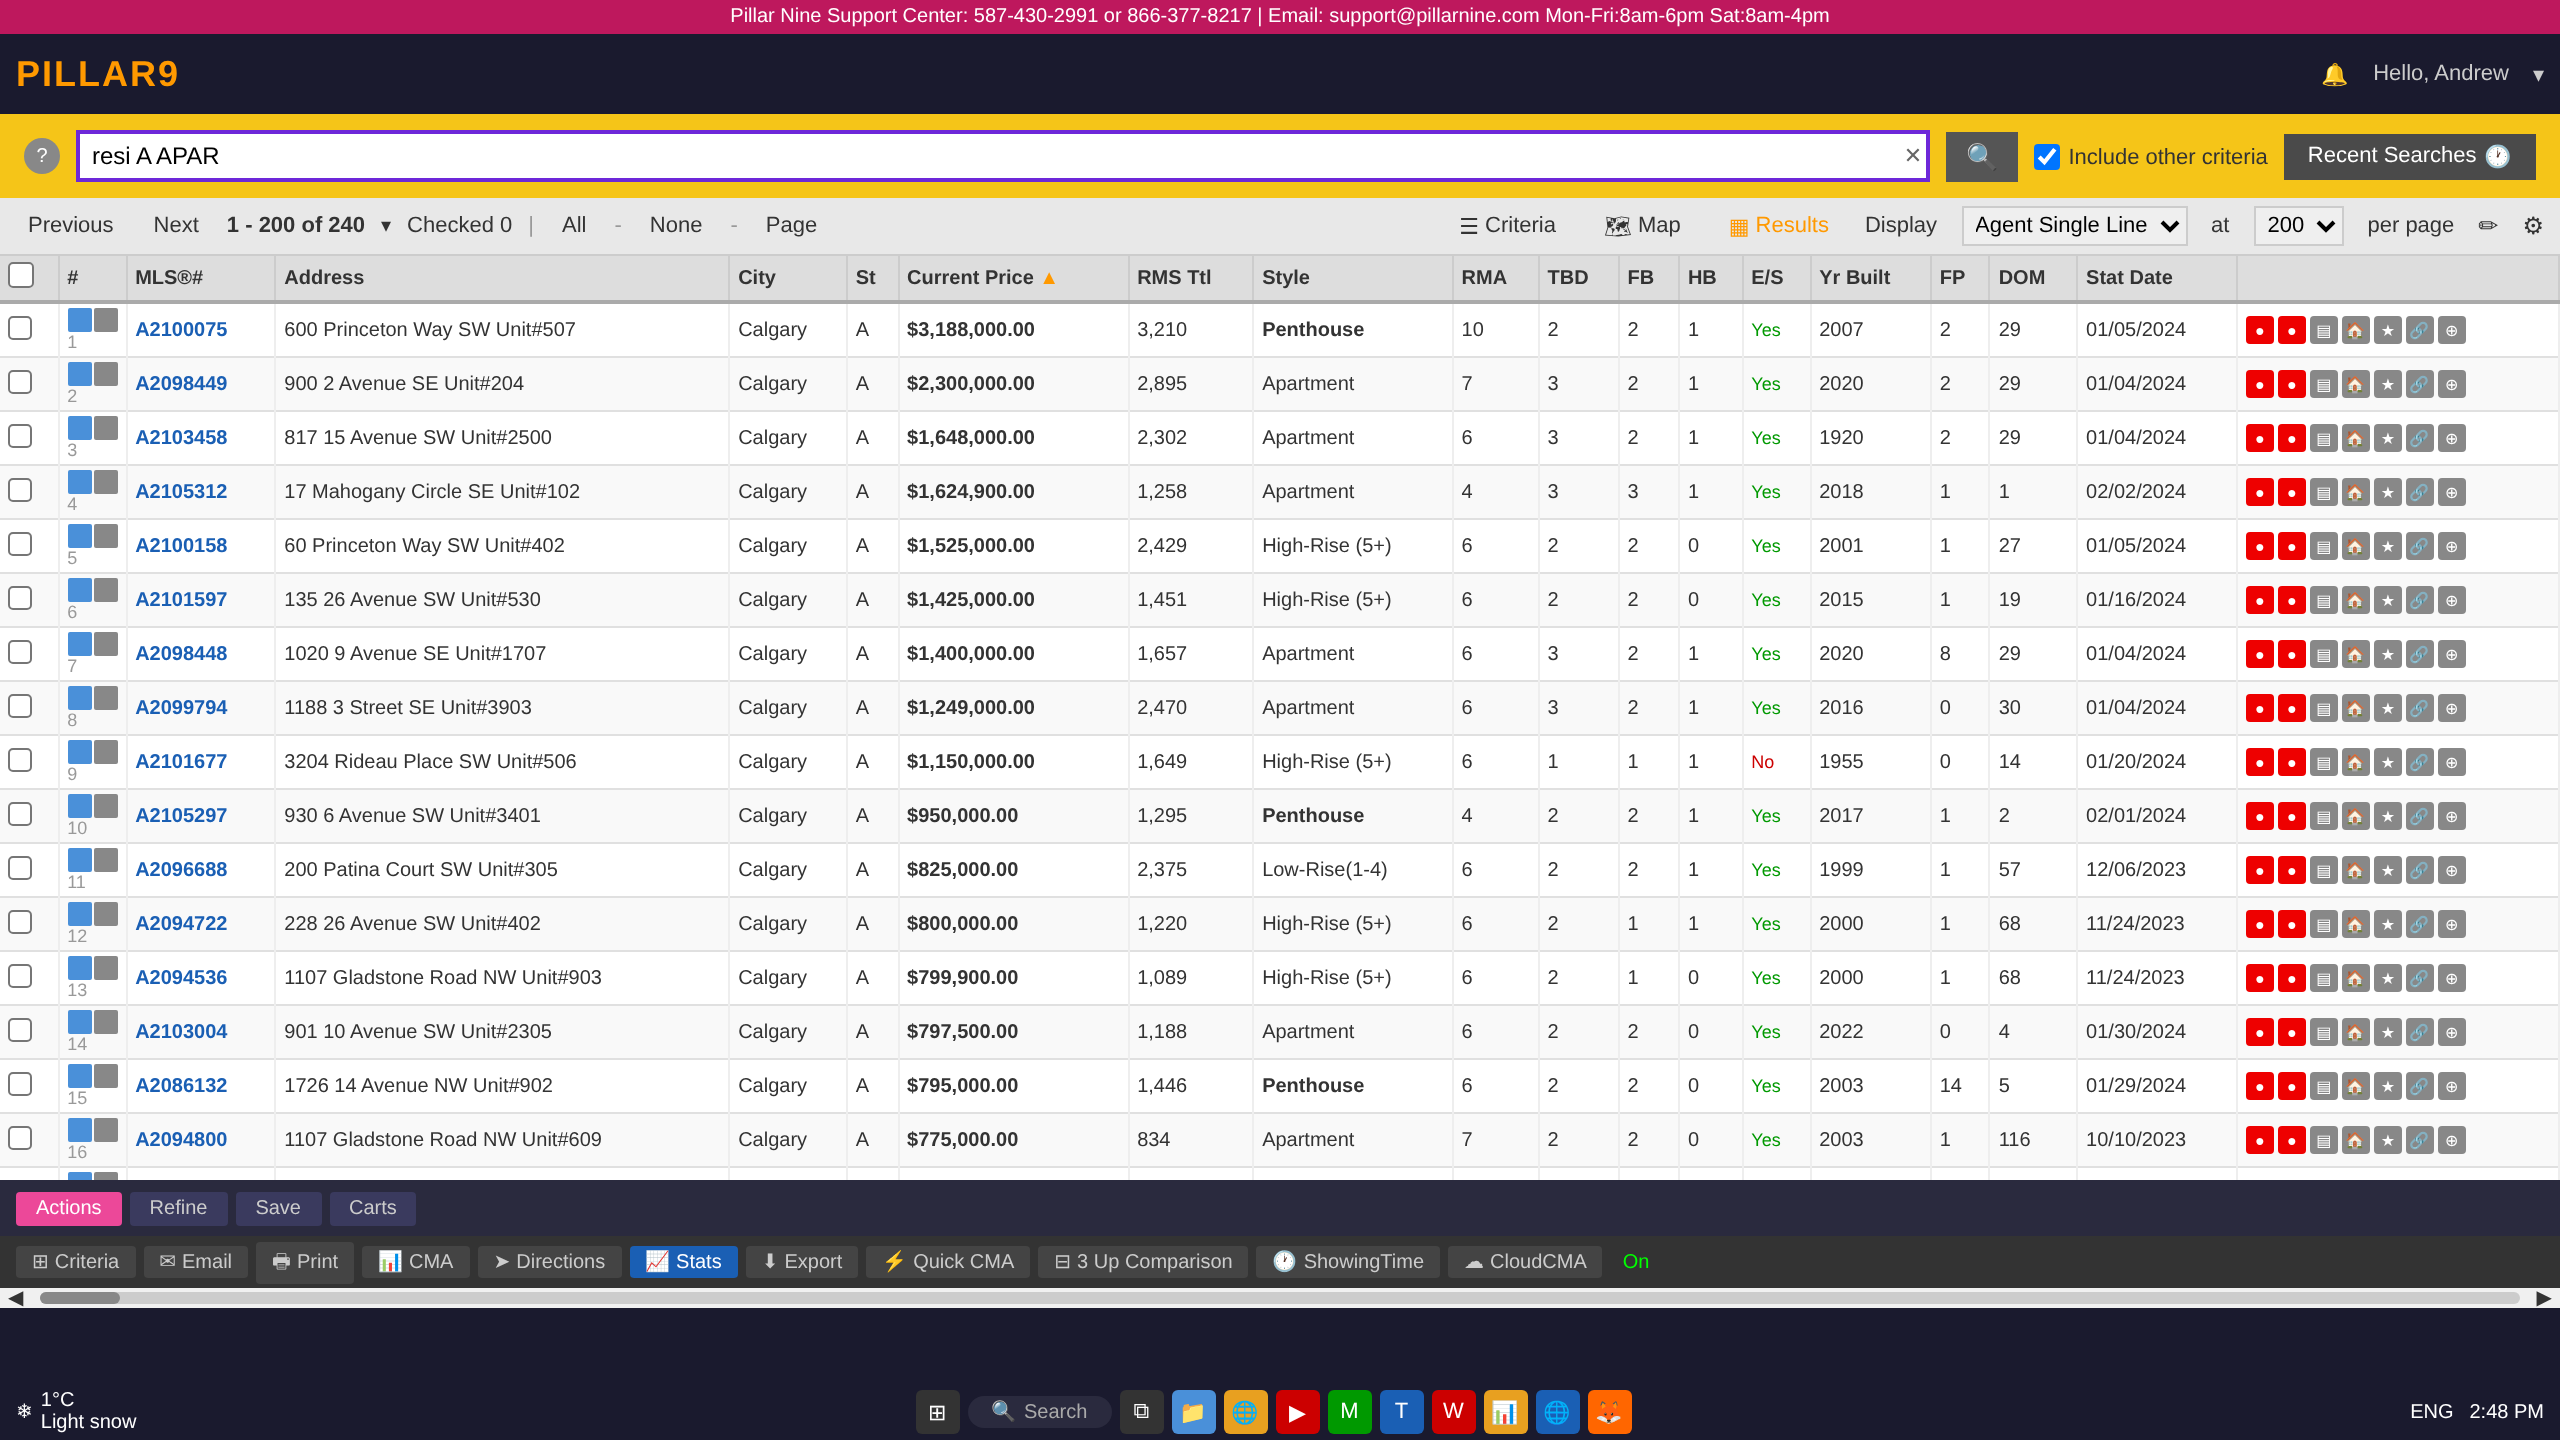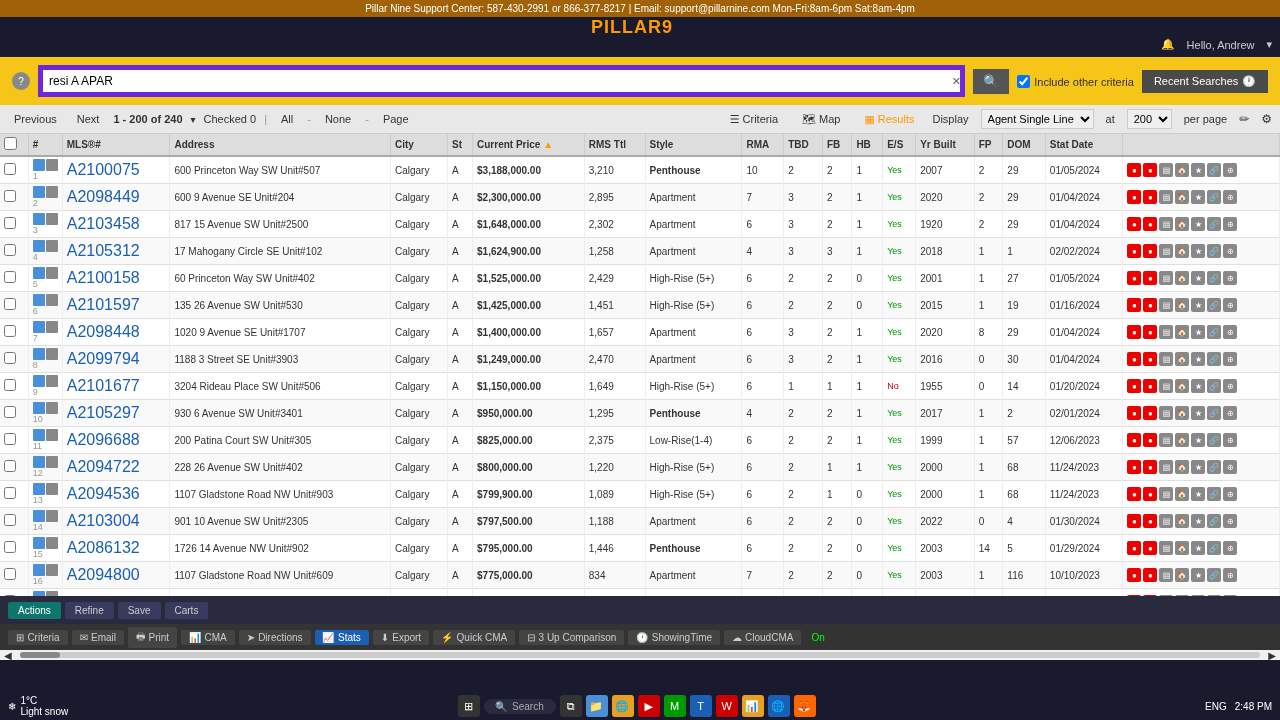--- a/index.html
+++ b/index.html
@@ -1,35 +1,35 @@
 <!DOCTYPE html>
 <html><head>
   <meta charset="utf-8">
   <style>
     * { margin: 0; padding: 0; box-sizing: border-box; }
     body { font-family: Arial, sans-serif; font-size: 11px; background: #1a1a2e; color: #333; width: 1280px; height: 720px; overflow: hidden; }
 
     
-    .support-bar { background: #a16207; color: #fff; font-size: 10px; padding: 3px 8px; text-align: center; }
+    .support-bar { background: #be185d; color: #fff; font-size: 10px; padding: 3px 8px; text-align: center; }
 
     
-    .nav-bar { background: #1a1a2e; display: flex; align-items: center; padding: 0 8px; height: 40px; flex-direction: column; }
+    .nav-bar { background: #1a1a2e; display: flex; align-items: center; padding: 0 8px; height: 40px; }
     .logo { color: #fff; font-size: 18px; font-weight: bold; margin-right: 16px; letter-spacing: 1px; }
     .logo span { color: #f90; }
     .nav-items { display: flex; gap: 2px; }
     .nav-item { color: #ccc; font-size: 11px; padding: 6px 10px; cursor: pointer; text-transform: uppercase; font-weight: bold; }
     .nav-item:hover, .nav-item.active { color: #fff; background: rgba(255,255,255,0.1); }
     .nav-item.active { color: #fff; border-bottom: 2px solid #f90; }
     .nav-right { margin-left: auto; display: flex; align-items: center; gap: 12px; color: #ccc; font-size: 11px; }
 
     
     .search-bar { background: #f5c518; padding: 8px 12px; display: flex; align-items: center; gap: 8px; }
     .search-help { background: #888; color: #fff; border-radius: 50%; width: 18px; height: 18px; display: flex; align-items: center; justify-content: center; font-size: 10px; cursor: pointer; flex-shrink: 0; }
     .search-input-wrap { flex: 1; position: relative; }
-    .search-input { width: 100%; padding: 4px 24px 4px 6px; font-size: 12px; border: 5px solid #6d28d9; outline: none; }
+    .search-input { width: 100%; padding: 4px 24px 4px 6px; font-size: 12px; border: 2px solid #6d28d9; outline: none; }
     .search-clear { position: absolute; right: 4px; top: 50%; transform: translateY(-50%); cursor: pointer; color: #666; }
     .search-btn { background: #555; color: #fff; border: none; padding: 5px 10px; cursor: pointer; font-size: 13px; }
     .include-criteria { display: flex; align-items: flex-end; gap: 4px; font-size: 11px; color: #333; }
     .recent-searches-btn { background: #4a4a4a; color: #fff; padding: 5px 12px; font-size: 11px; cursor: pointer; border: none; display: flex; align-items: center; gap: 4px; white-space: nowrap; }
 
     
     .results-toolbar { background: #e8e8e8; border-bottom: 1px solid #ccc; padding: 4px 8px; display: flex; align-items: center; justify-content: space-between; }
     .results-toolbar-left { display: flex; align-items: center; gap: 8px; }
     .results-toolbar-right { display: flex; align-items: center; gap: 12px; }
     .toolbar-btn { background: none; border: none; cursor: pointer; font-size: 11px; color: #333; padding: 2px 6px; display: flex; align-items: center; gap: 3px; }
@@ -42,38 +42,38 @@
     
     .table-container { overflow-x: auto; overflow-y: auto; height: calc(720px - 40px - 24px - 42px - 36px - 36px - 28px - 24px - 28px); background: #fff; }
     table { width: 100%; border-collapse: collapse; font-size: 10px; }
     table thead { background: #ddd; position: sticky; top: 0; z-index: 10; }
     table thead th { padding: 3px 4px; text-align: left; border-right: 1px solid #ccc; border-bottom: 2px solid #aaa; font-size: 10px; white-space: nowrap; cursor: pointer; }
     table thead th.sorted-asc::after { content: ' ▲'; color: #f90; }
     table tbody tr { border-bottom: 1px solid #e0e0e0; }
     table tbody tr:nth-child(even) { background: #f9f9f9; }
     table tbody td { padding: 2px 4px; white-space: nowrap; border-right: 1px solid #eee; vertical-align: middle; }
     .row-num { color: #999; font-size: 9px; width: 16px; }
-    .mls-link { color: #1a5fb4; text-decoration: none; font-size: 16px; }
+    .mls-link { color: #1a5fb4; text-decoration: none; font-size: 10px; font-weight: bold; }
     .price { font-weight: bold; }
     .yes-badge { color: #090; font-size: 9px; }
     .no-badge { color: #c00; font-size: 9px; }
     .action-icons { display: flex; gap: 2px; align-items: center; }
     .action-icon { width: 14px; height: 14px; border-radius: 2px; display: inline-flex; align-items: center; justify-content: center; font-size: 8px; cursor: pointer; }
     .icon-red { background: #e00; color: #fff; }
     .icon-gray { background: #888; color: #fff; }
     .row-check { width: 12px; height: 12px; }
     .prop-icons { display: flex; gap: 1px; }
     .prop-icon { width: 12px; height: 12px; background: #ccc; border-radius: 1px; display: inline-block; }
     .prop-icon.house { background: #4a90d9; }
     .prop-icon.photo { background: #888; }
 
     
     .action-bar { background: #2a2a3e; display: flex; align-items: center; padding: 4px 8px; gap: 4px; height: 28px; }
     .action-tab { color: #ccc; font-size: 10px; padding: 3px 10px; cursor: pointer; background: #3a3a5e; border-radius: 2px; }
-    .action-tab.active { background: #0f766e; color: #fff; }
+    .action-tab.active { background: #ec4899; color: #fff; }
 
     
     .tools-bar { background: #333; display: flex; align-items: center; padding: 2px 8px; gap: 4px; height: 26px; }
     .tool-btn { color: #ccc; font-size: 10px; padding: 2px 8px; cursor: pointer; background: #444; border-radius: 2px; display: flex; align-items: center; gap: 3px; white-space: nowrap; }
     .tool-btn.active { background: #1a5fb4; color: #fff; }
 
     
     .taskbar { background: #1a1a2e; color: #fff; height: 28px; display: flex; align-items: center; padding: 0 8px; gap: 8px; font-size: 10px; position: fixed; bottom: 0; width: 1280px; }
     .taskbar-weather { display: flex; align-items: center; gap: 4px; font-size: 10px; }
     .taskbar-center { flex: 1; display: flex; align-items: center; justify-content: center; gap: 4px; }
@@ -245,21 +245,21 @@
           <tr>
       <td><input type="checkbox" class="row-check" style=""></td>
       <td class="row-num">
         <div class="prop-icons">
           <span class="prop-icon house" title="house"></span>
           <span class="prop-icon photo" title="photo"></span>
         </div>
         2
       </td>
       <td><a href="#" class="mls-link">A2098449</a></td>
-      <td>600 9 Avenue SE Unit#204</td>
+      <td>900 2 Avenue SE Unit#204</td>
       <td>Calgary</td>
       <td>A</td>
       <td class="price">$2,300,000.00</td>
       <td>2,895</td>
       <td style="">Apartment</td>
       <td>7</td>
       <td>3</td>
       <td>2</td>
       <td>1</td>
       <td class="yes-badge">Yes</td>

